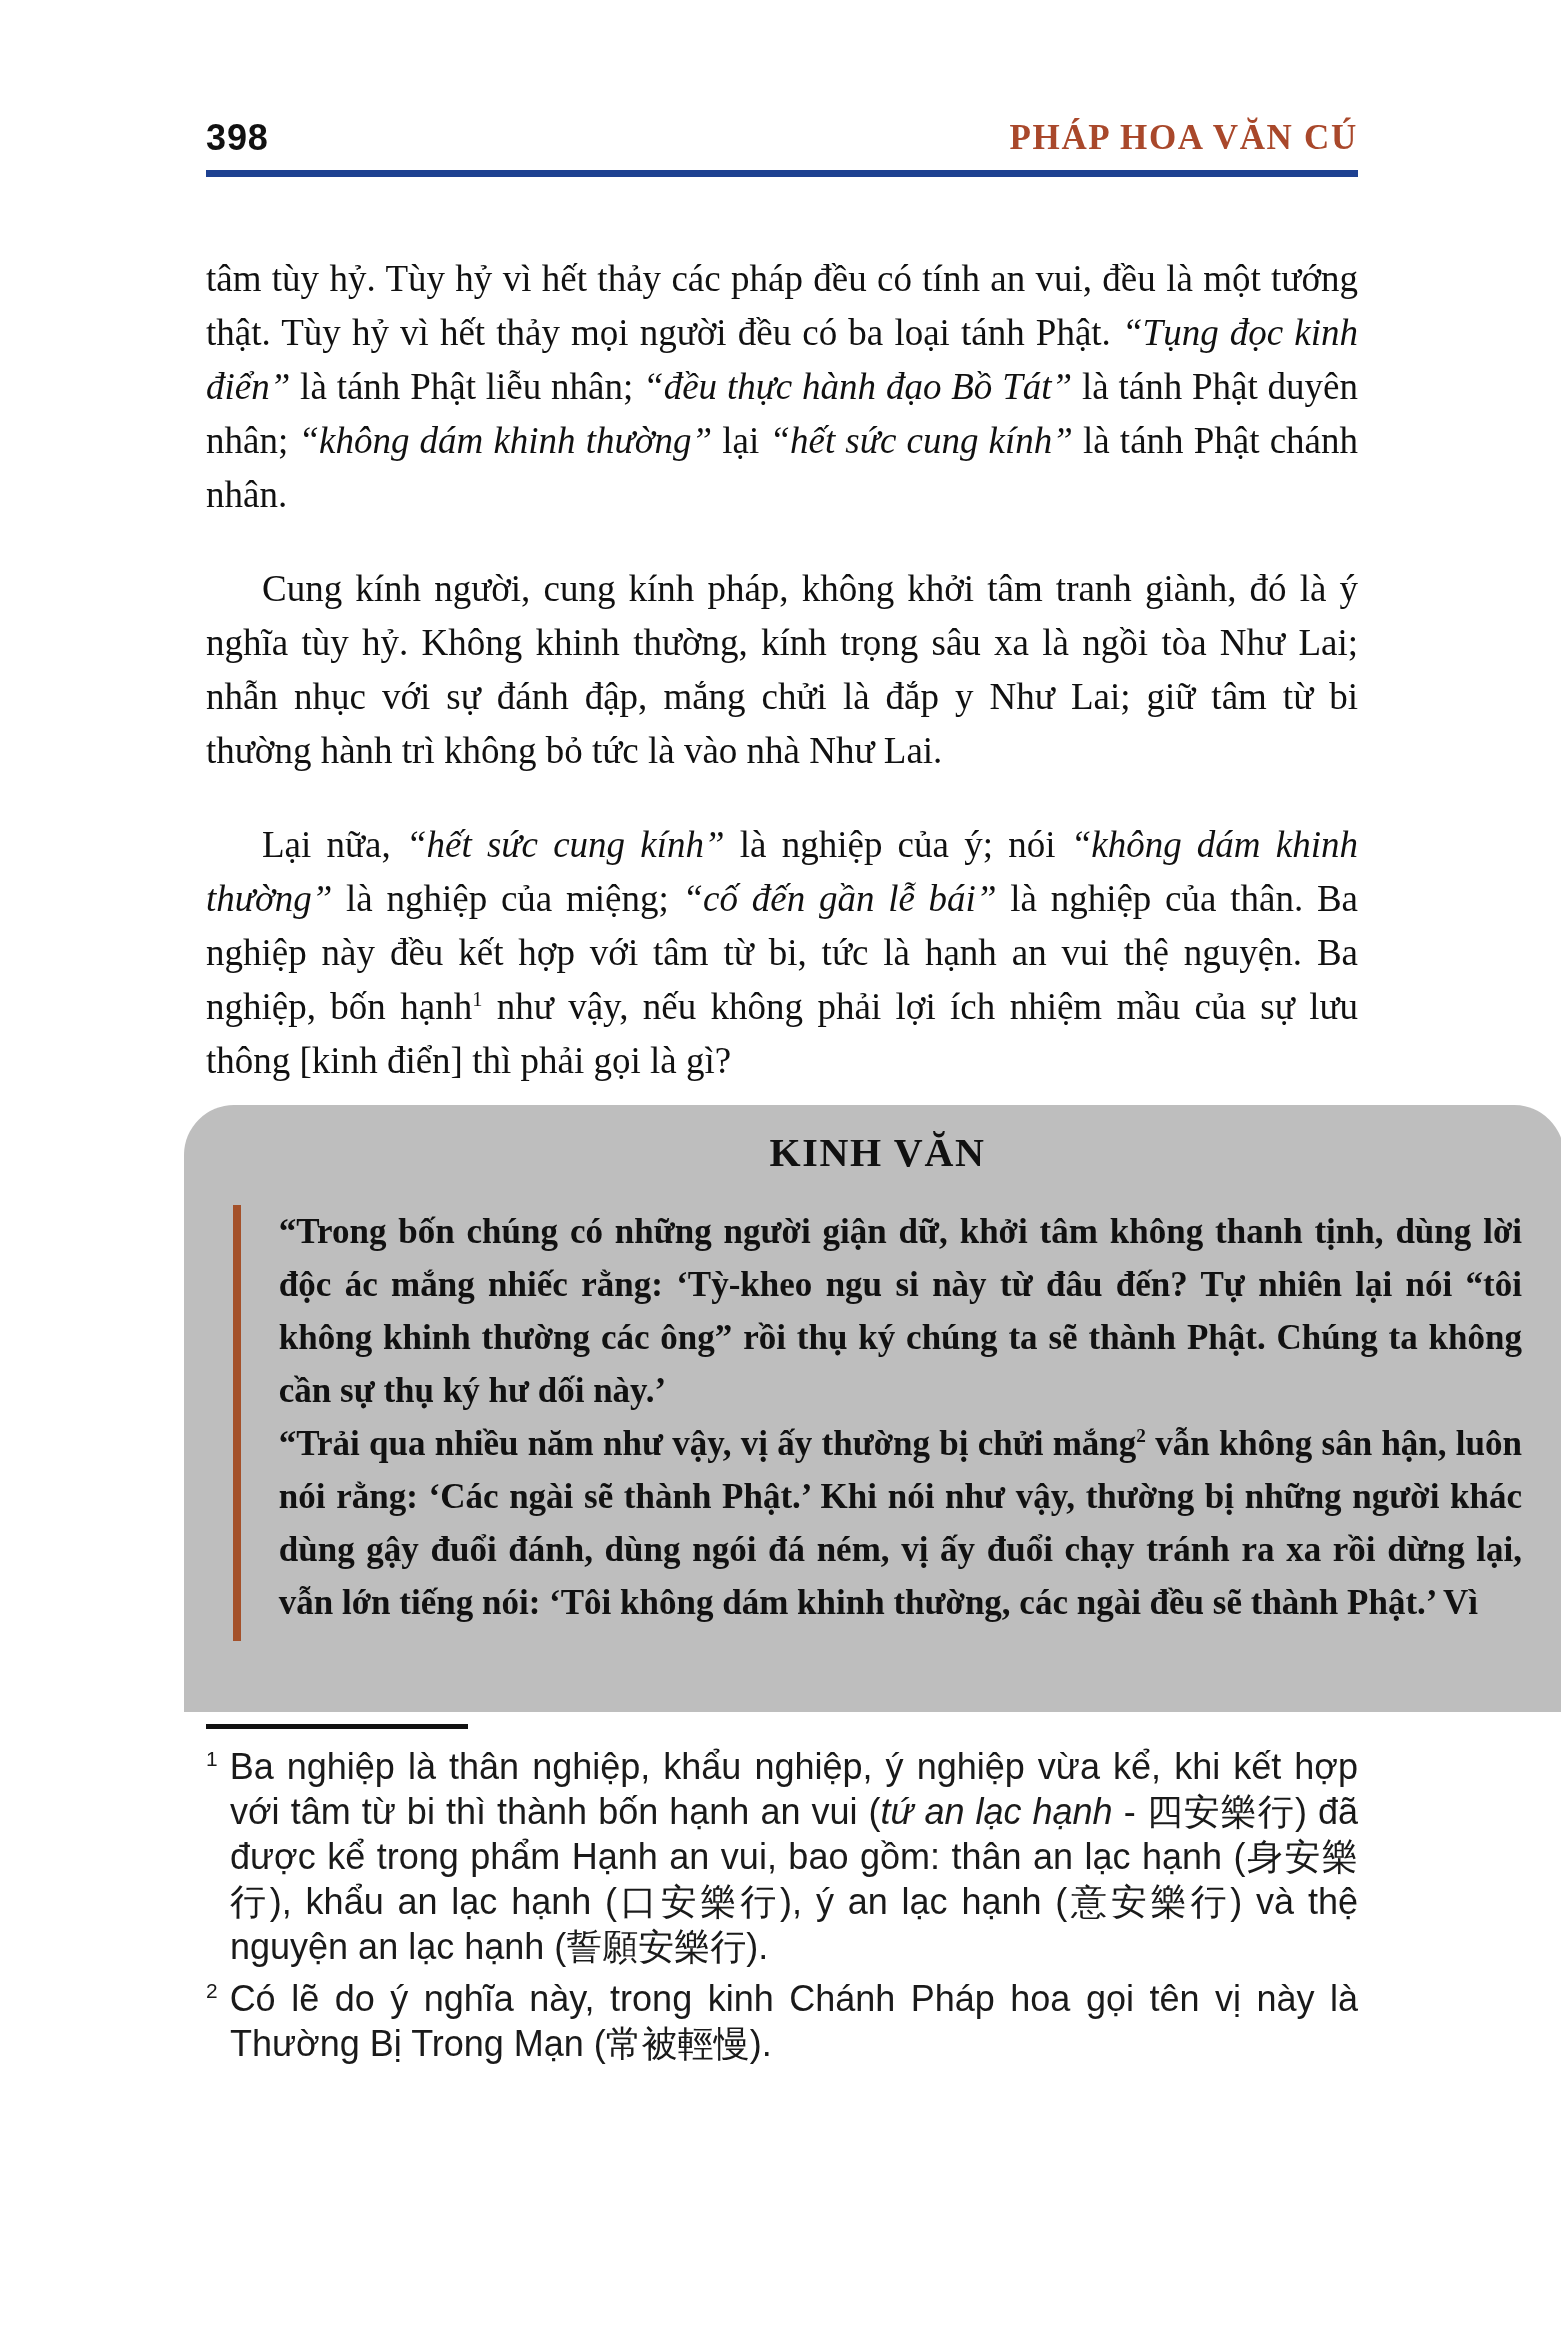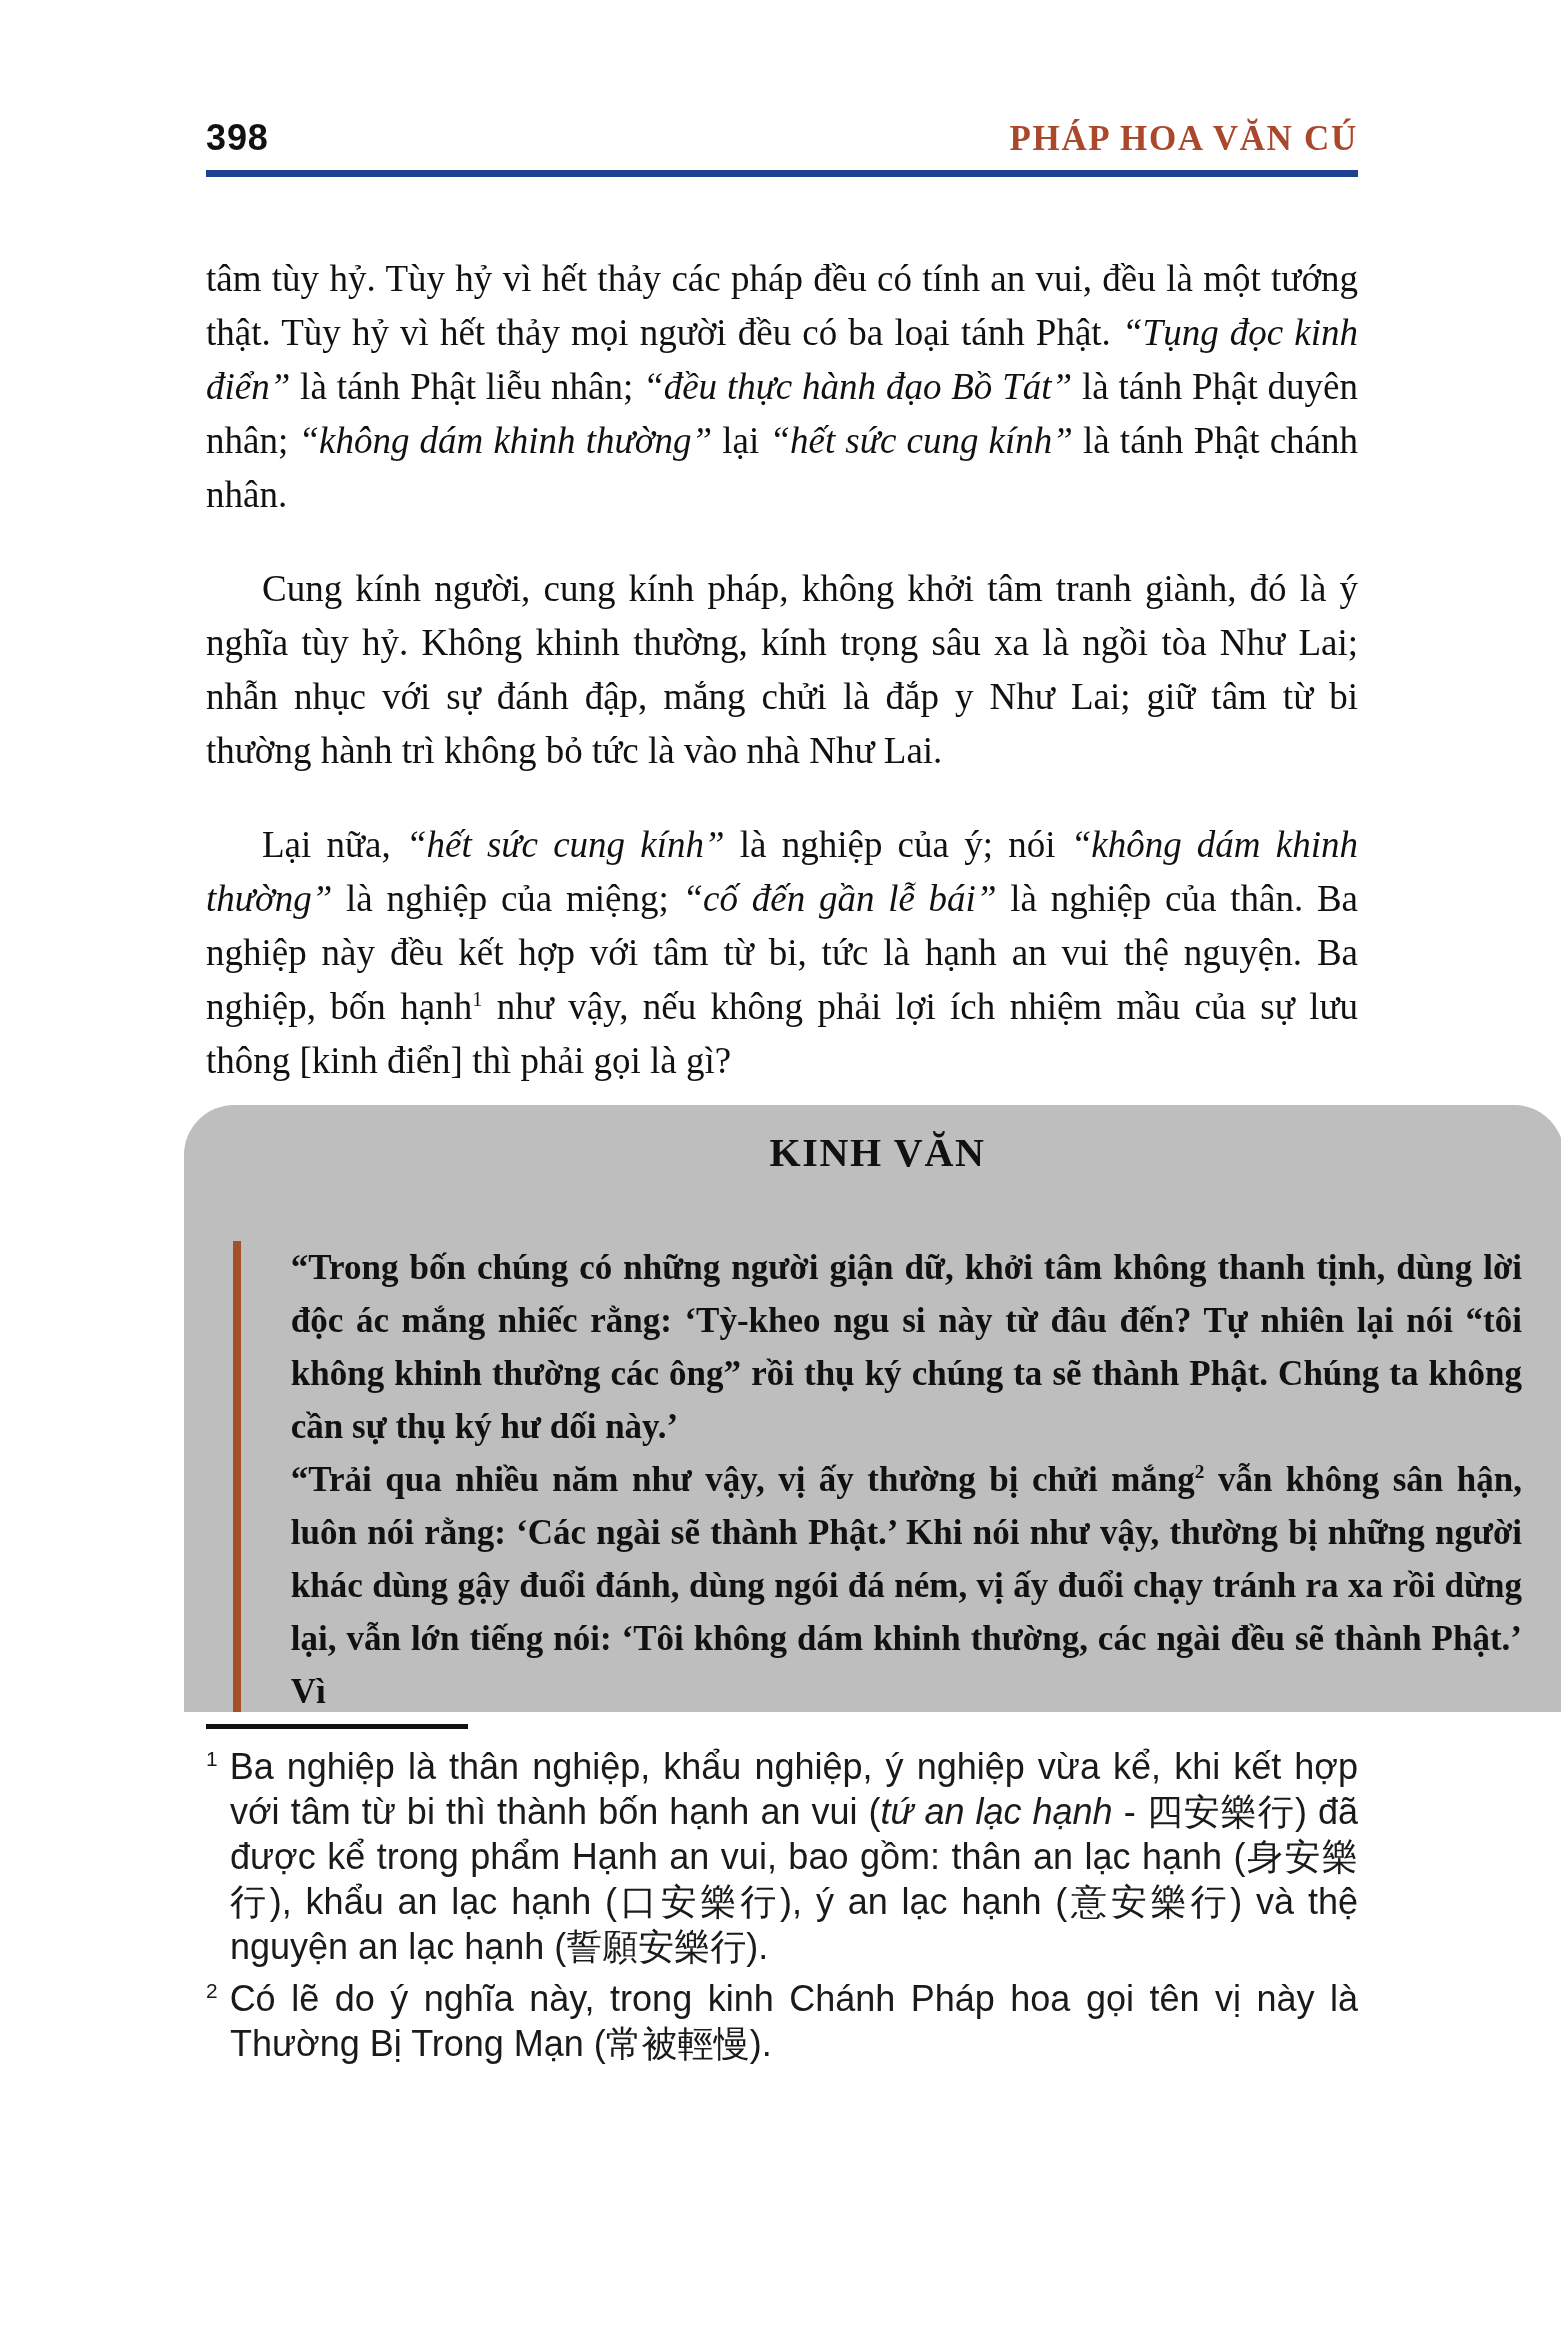--- a/index.html
+++ b/index.html
@@ -14,21 +14,21 @@
   }
   .content{
     position:absolute;
     left:206px; top:120px;
     width:1152px;
   }
   
   .header-row{
     display:flex;
     justify-content:space-between;
-    align-items:center;
+    align-items:flex-start;
     margin-bottom:14px;
   }
   .page-num{
     font-family:"Liberation Sans", sans-serif;
     font-weight:bold;
     font-size:36px;
     line-height:1;
     letter-spacing:0.9px;
     color:#111;
   }
@@ -72,22 +72,21 @@
   }
   .kv-title{
     text-align:center;
     font-weight:bold;
     font-size:40px;
     line-height:48px;
     letter-spacing:1.7px;
   }
   .quote{
     display:flex;
-    margin-top:64px;
-    gap:12px;
+    margin-top:28px;
   }
   .quote-bar{
     flex:none;
     width:7.8px;
     background:var(--bar-red,#A4512A);
     margin-right:38px;
   }
   .quote-text{
     flex:1;
     font-weight:bold;

